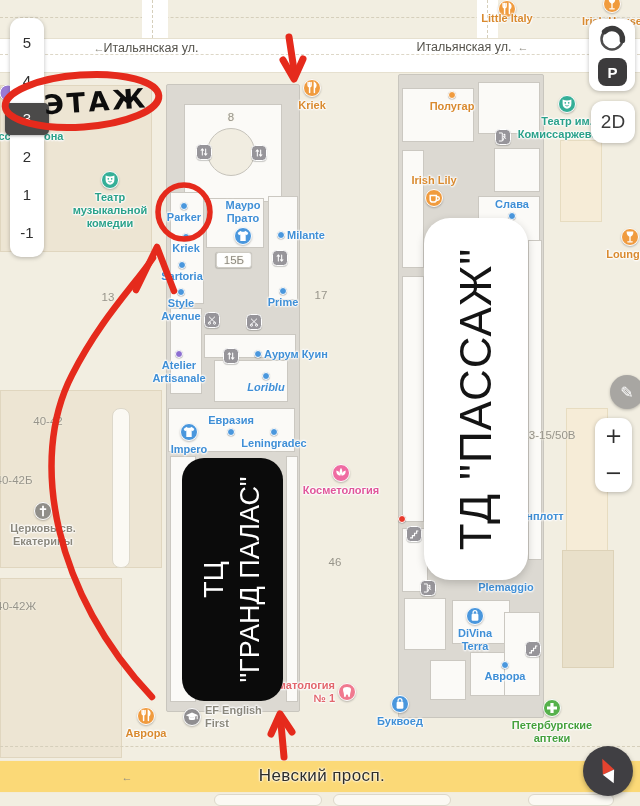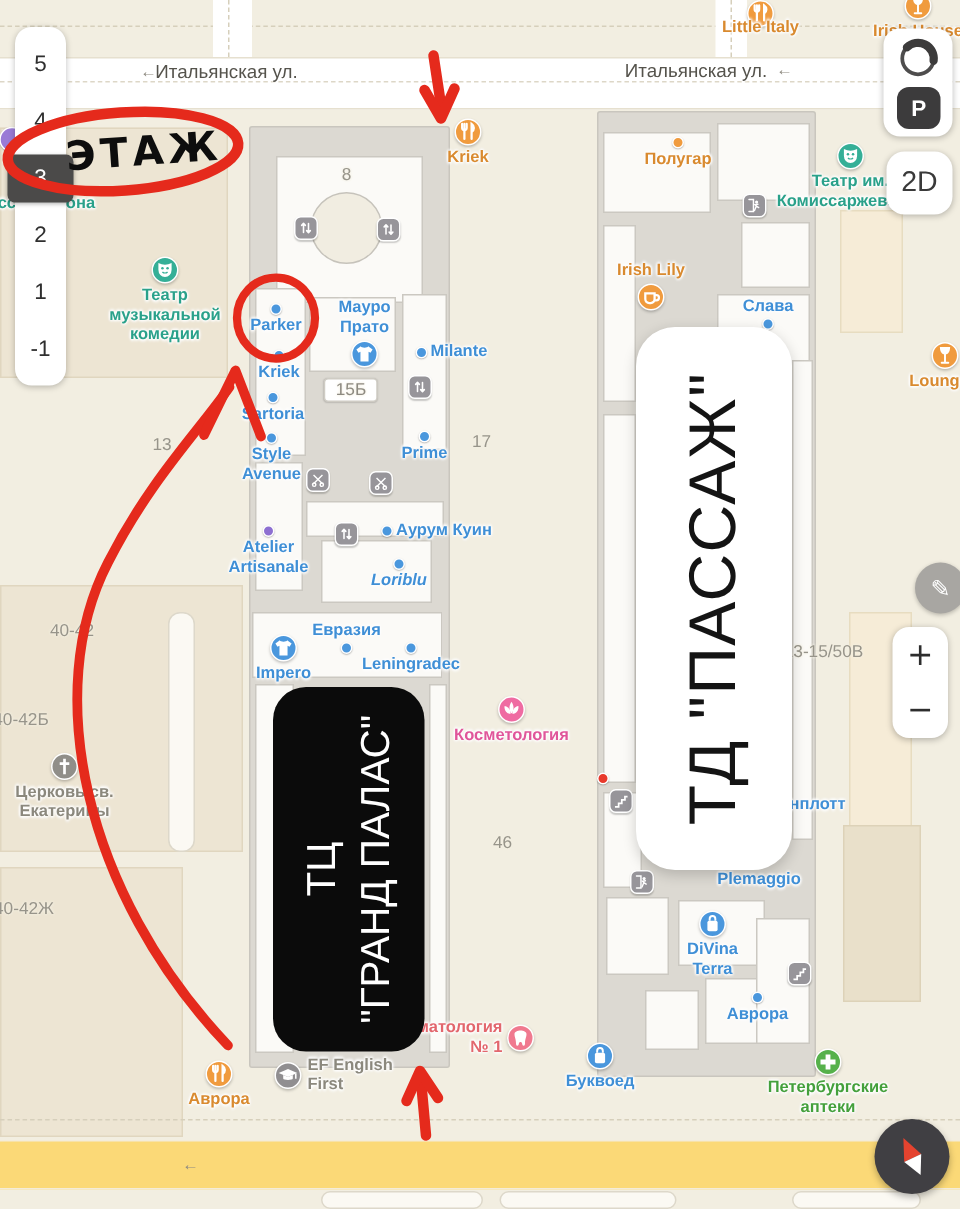--- a/index.html
+++ b/index.html
@@ -136,20 +136,21 @@
     <div class="dash-h" style="left:0;top:746px;width:640px;"></div>
     <div class="street-h" style="left:0;top:760px;width:640px;height:31px;background:#fbd977;border-top:1.5px solid #f3ecd9;border-bottom:1.5px solid #f3ecd9;"></div>
     <div class="bld white" style="left:214px;top:794px;width:108px;height:12px;"></div>
     <div class="bld white" style="left:333px;top:794px;width:118px;height:12px;"></div>
     <div class="bld white" style="left:528px;top:794px;width:86px;height:12px;"></div>
 
     <span class="street-label" style="left:151px;top:48px;">Итальянская ул.</span>
     <span class="street-arrow" style="left:99px;top:48px;">←</span>
     <span class="street-label" style="left:464px;top:47px;">Итальянская ул.</span>
     <span class="street-arrow" style="left:523px;top:47px;">←</span>
+    <span class="street-label" id="nevsky-label" style="left:322px;top:776px;">Невский просп.</span>
     <span class="street-arrow" style="left:127px;top:777px;">←</span>
   </div>
 
   <div id="poi-layer">
       <div class="poi" style="left: 507px; top: 9px;">
         <span class="marker-circle" style="background: rgb(240, 155, 62);">
           <svg viewBox="-8 -8 16 16">
             <g stroke="#fff" stroke-width="1.5" stroke-linecap="round" fill="none">
               <path d="M-2.4,-5.4 V4.6"></path>
               <path d="M-3.9,-5.4 v2.6 a1.5,1.5 0 0 0 3,0 v-2.6"></path>
@@ -320,21 +321,21 @@
             <path d="M-0.9,-5.2 h1.8 v2.4 H3.2 v1.8 H0.9 V5.2 h-1.8 V-1 H-3.2 v-1.8 h2.3 Z" fill="#fff"></path>
           </svg>
         </span>
         <span class="poi-label" style="color: rgb(139, 136, 125); left: 0px; top: 11px; transform: translateX(-50%);">Церковь св.
 Екатерины</span>
       </div>
       <div class="poi" style="left: 506px; top: 587px;">
         <span class="poi-label" style="color: rgb(63, 143, 214); left: 0px; top: 0px; transform: translate(-50%, -50%);">Plemaggio</span>
       </div>
       <div class="poi" style="left: 545px; top: 516px;">
-        <span class="poi-label" style="color: rgb(63, 143, 214); left: 0px; top: 0px; transform: translate(-50%, -50%); margin-top: 21px;">нплотт</span>
+        <span class="poi-label" style="color: rgb(63, 143, 214); left: 0px; top: 0px; transform: translate(-50%, -50%);">нплотт</span>
       </div>
       <div class="poi" style="left: 475px; top: 616px;">
         <span class="marker-circle" style="background: rgb(74, 151, 221);">
           <svg viewBox="-8 -8 16 16">
             <rect x="-3.4" y="-2.2" width="6.8" height="7" rx="1.2" fill="#fff"></rect>
             <path d="M-1.9,-2.2 v-1.2 a1.9,1.9 0 0 1 3.8,0 v1.2" stroke="#fff" stroke-width="1.3" fill="none"></path>
           </svg>
         </span>
         <span class="poi-label" style="color: rgb(63, 143, 214); left: 0px; top: 11px; transform: translateX(-50%);">DiVina
 Terra</span>

